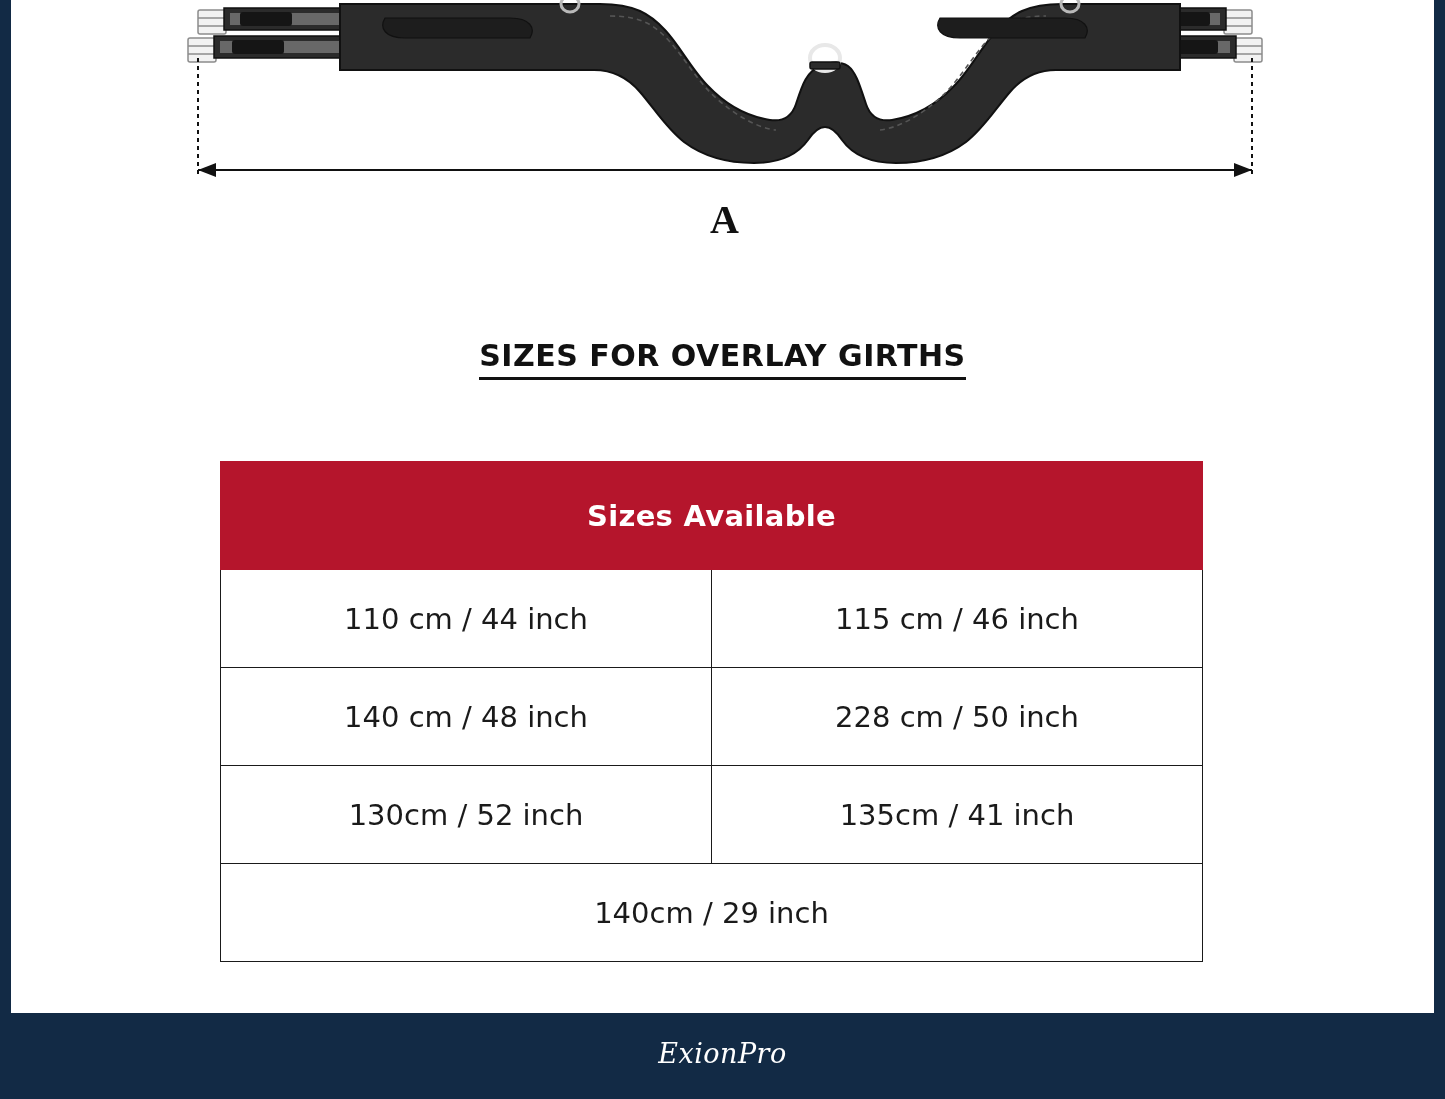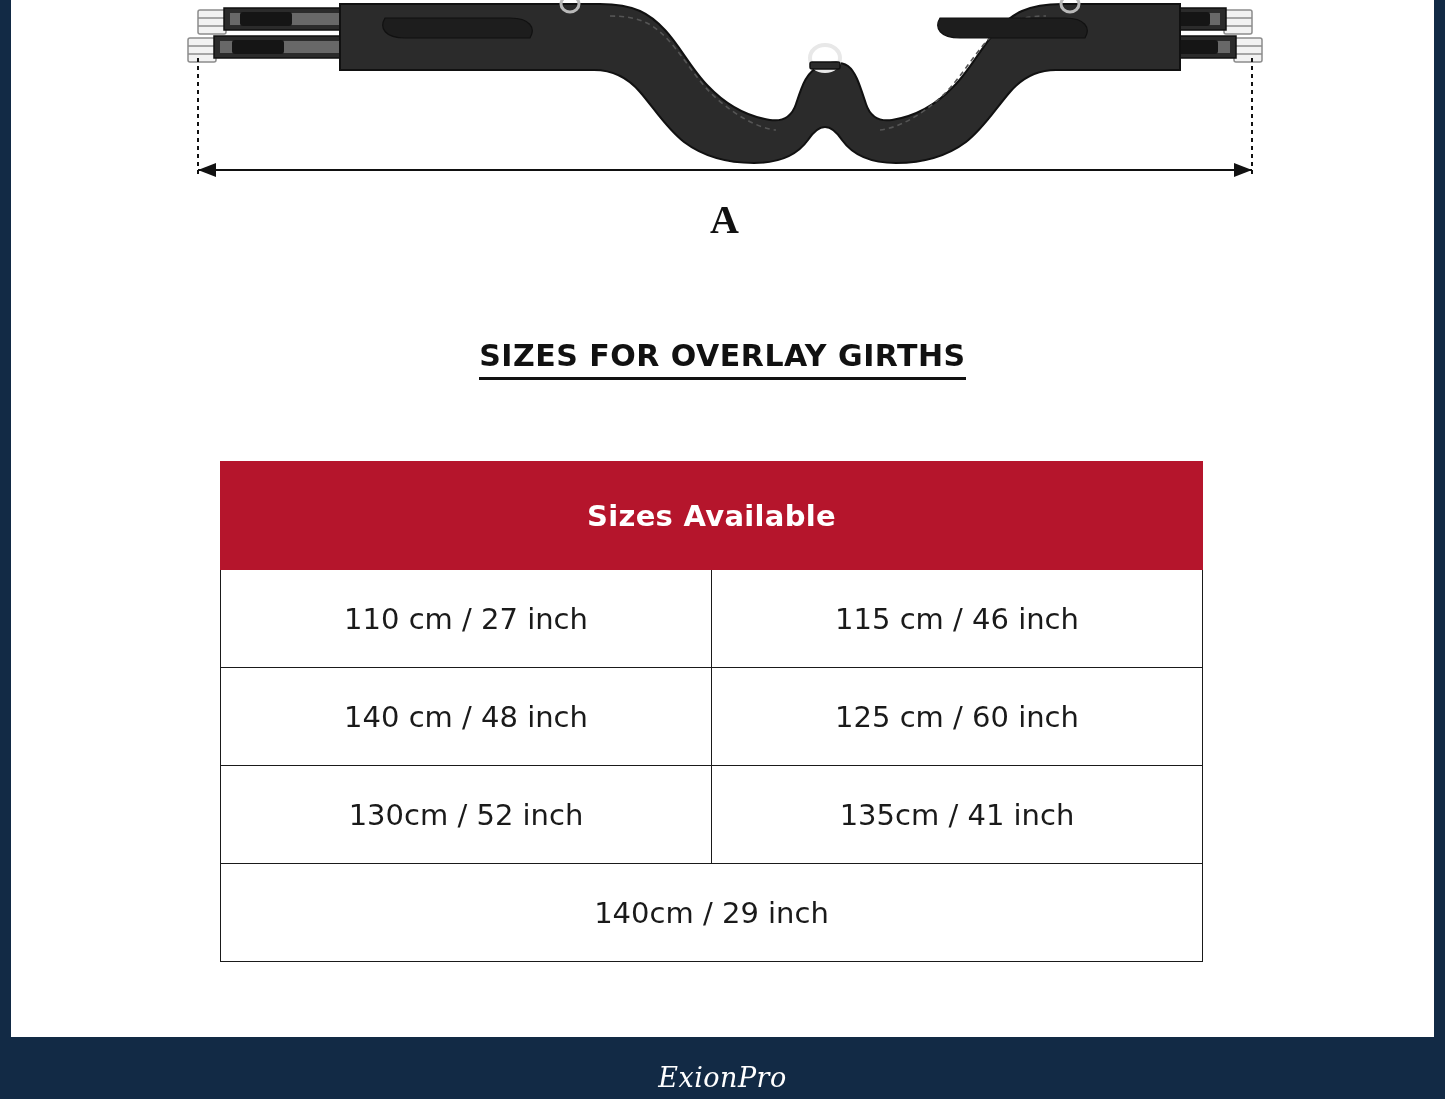--- a/index.html
+++ b/index.html
@@ -104,21 +104,21 @@
     height: 95px;
     font-weight: normal;
   }
 
   
   #footer {
     position: absolute;
     left: 0;
     bottom: 0;
     width: 1445px;
-    height: 62px;
+    height: 86px;
     background: #122a45;
   }
   #brand {
     position: absolute;
     left: 0;
     top: 0;
     width: 1445px;
     height: 81px;
     display: flex;
     align-items: center;
@@ -242,26 +242,26 @@
   </div>
 
   <table id="sizes-table">
     <thead>
       <tr>
         <th colspan="2">Sizes Available</th>
       </tr>
     </thead>
     <tbody>
       <tr>
-        <td>110 cm / 27 inch</td>
+        <td>110 cm / 44 inch</td>
         <td>115 cm / 46 inch</td>
       </tr>
       <tr>
         <td>140 cm / 48 inch</td>
-        <td>125 cm / 60 inch</td>
+        <td>228 cm / 50 inch</td>
       </tr>
       <tr>
         <td>130cm / 52 inch</td>
         <td>135cm / 41 inch</td>
       </tr>
       <tr>
         <td colspan="2">140cm / 29 inch</td>
       </tr>
     </tbody>
   </table>

